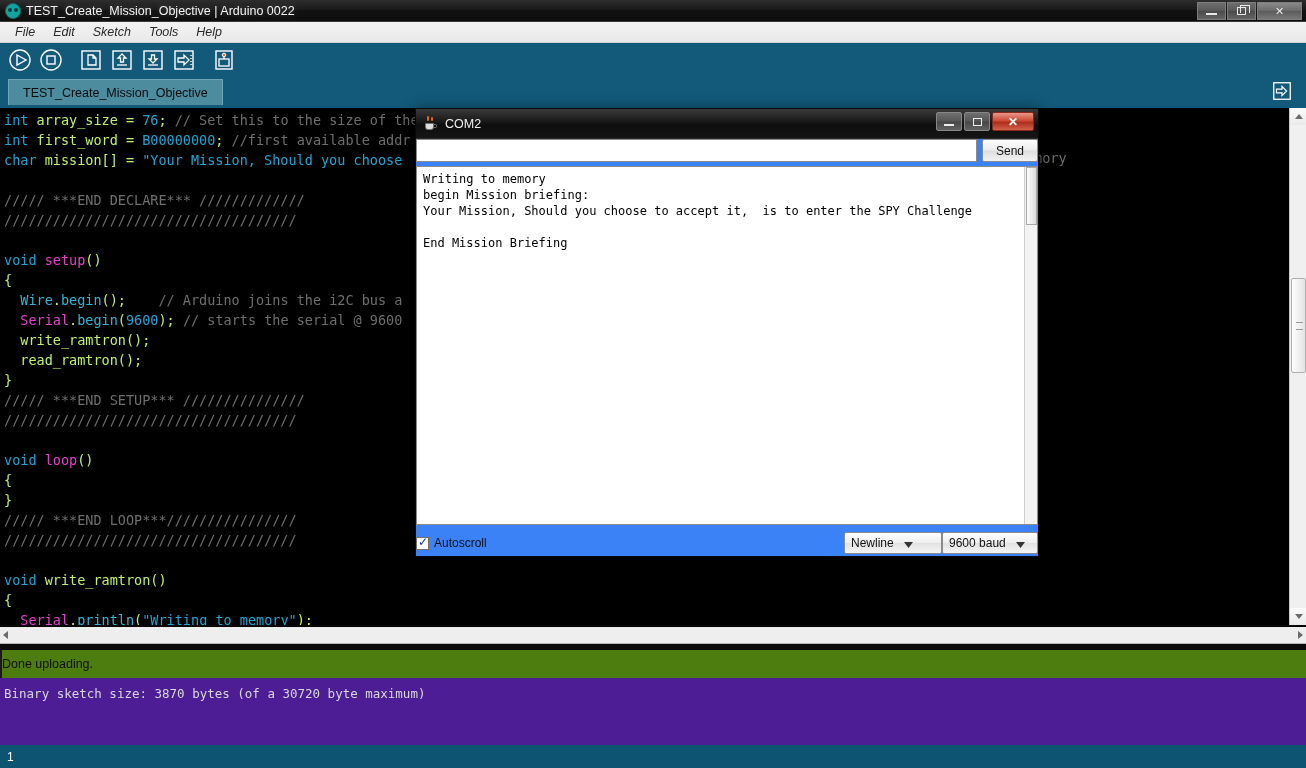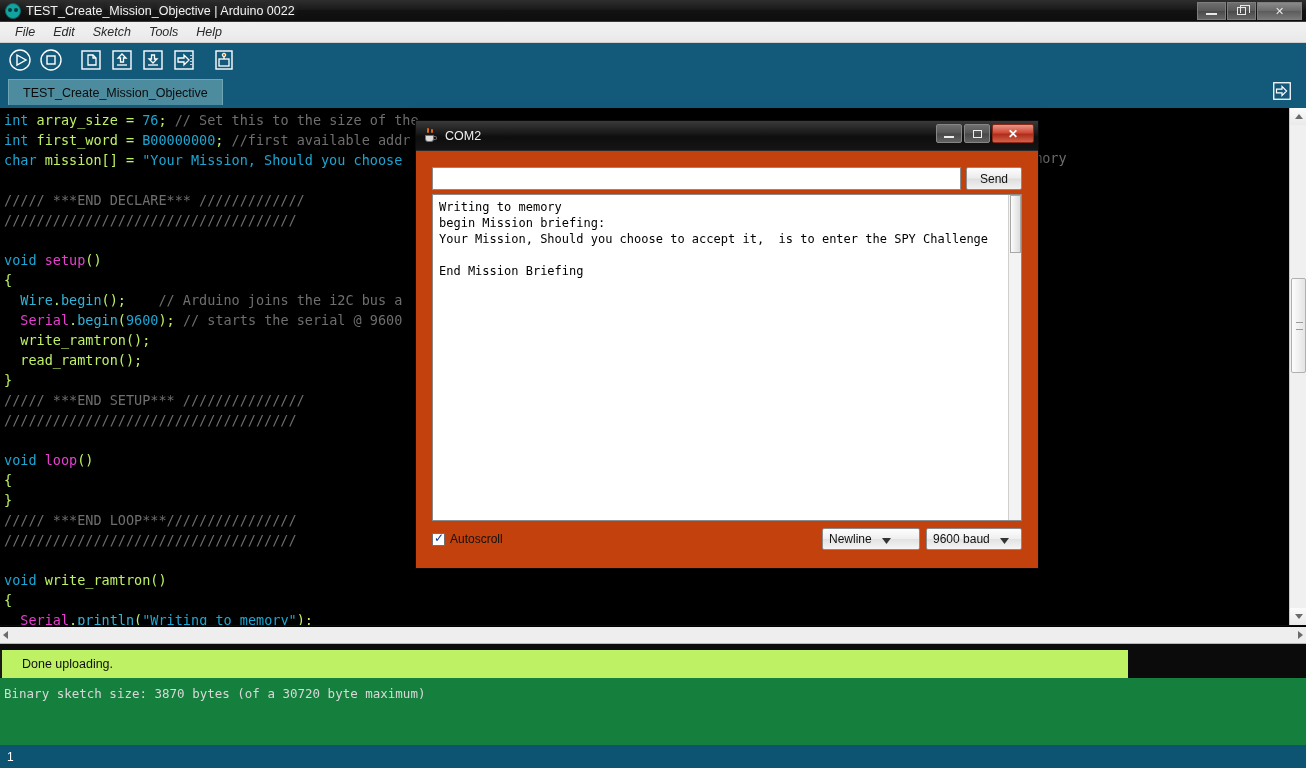--- a/index.html
+++ b/index.html
@@ -156,46 +156,46 @@
   
   .hscroll {
     position: absolute; left: 0; top: 626px; width: 1306px; height: 18px;
     background: #eeeeee; border-top: 1px solid #000; border-bottom: 1px solid #b8b8b8;
     display: flex; align-items: center; justify-content: space-between;
     padding: 0 3px;
   }
 
   
   .status-bar {
-    position: absolute; left: 0; top: 650px; width: 1128px; height: 28px;
-    background: #bef264;
+    position: absolute; left: 0; top: 650px; width: 1306px; height: 28px;
+    background: #4d7c0f;
     border-left: 2px solid #1a1a1a;
-    display: flex; align-items: center; padding-left: 20px;
+    display: flex; align-items: center; padding-left: 0;
   }
   .status-text { font-size: 12.5px; color: #101010; }
   .console {
     position: absolute; left: 0; top: 678px; width: 1306px; height: 67px;
-    background: #15803d;
+    background: #4c1d95;
     padding: 8px 0 0 4px;
   }
   .console-text {
     font-family: "DejaVu Sans Mono","Liberation Mono",monospace;
     font-size: 12.5px; color: #d8d8d8; white-space: pre;
   }
   .linebar {
     position: absolute; left: 0; top: 745px; width: 1306px; height: 23px;
     background: #0d5472;
     display: flex; align-items: center; padding-left: 7px;
   }
   .linebar span { color: #ffffff; font-size: 12px; }
 
   
   .com-win {
-    position: absolute; left: 415px; top: 120px; width: 624px; height: 449px;
-    background: #c2410c;
+    position: absolute; left: 415px; top: 108px; width: 624px; height: 449px;
+    background: #3b82f6;
     border: 1px solid #0a0a0a;
     box-shadow: 0 3px 14px rgba(0,0,0,.6);
   }
   .com-title {
     height: 30px;
     background: linear-gradient(to bottom, #3a3a3a 0%, #1b1b1b 40%, #0e0e0e 55%, #151515 100%);
     display: flex; align-items: center; position: relative;
     border-bottom: 1px solid #2a2a2a;
   }
   .java-icon {
@@ -228,21 +228,21 @@
   }
   .com-ctrl.close {
     width: 42px;
     background: linear-gradient(to bottom,#e8988a 0%,#cf4a35 45%,#ad2e1b 55%,#d2604a 100%);
     border-color: #8d2716;
     color: #fff; font-size: 12px; font-weight: bold;
   }
   .com-ctrl .bar { width: 10px; height: 2px; background: #ededed; margin-top: 7px; }
   .com-ctrl .sq { width: 9px; height: 8px; border: 1.5px solid #ededed; }
 
-  .com-body { padding: 16px; height: calc(100% - 30px); display: flex; flex-direction: column; }
+  .com-body { padding: 0; height: calc(100% - 30px); display: flex; flex-direction: column; }
   .com-sendrow { display: flex; gap: 5px; margin-bottom: 4px; }
   .com-input {
     flex: 1; height: 23px;
     background: #fff; border: 1px solid #8b8b8b;
     padding: 0 4px; font-size: 12px;
     font-family: "Liberation Sans", sans-serif;
     outline: none;
   }
   .com-send {
     width: 56px; height: 23px;
@@ -277,21 +277,21 @@
   .autoscroll-box { display: flex; align-items: center; gap: 5px; }
   .checkbox {
     width: 13px; height: 13px; background: #fff;
     border: 1px solid #707070; position: relative;
   }
   .checkbox::after {
     content: "✓"; position: absolute; left: 1px; top: -3px;
     font-size: 12px; color: #12399e; line-height: 15px;
   }
   .autoscroll-label { font-size: 12px; color: #111; }
-  .com-footer-right { margin-left: auto; display: flex; gap: 6px; }
+  .com-footer-right { margin-left: auto; display: flex; }
   .combo {
     height: 22px; display: flex; align-items: center;
     background: linear-gradient(to bottom,#fefefe 0%,#efefef 48%,#e2e2e2 52%,#f5f5f5 100%);
     border: 1px solid #8b8b8b; border-radius: 2px;
     padding: 0 4px 0 6px; cursor: pointer;
   }
   .combo span.lbl { font-size: 12px; color: #111; white-space: nowrap; }
   .combo .cdn { margin-left: 10px; }
   .combo.line-ending { width: 98px; }
   .combo.baud { width: 96px; }

